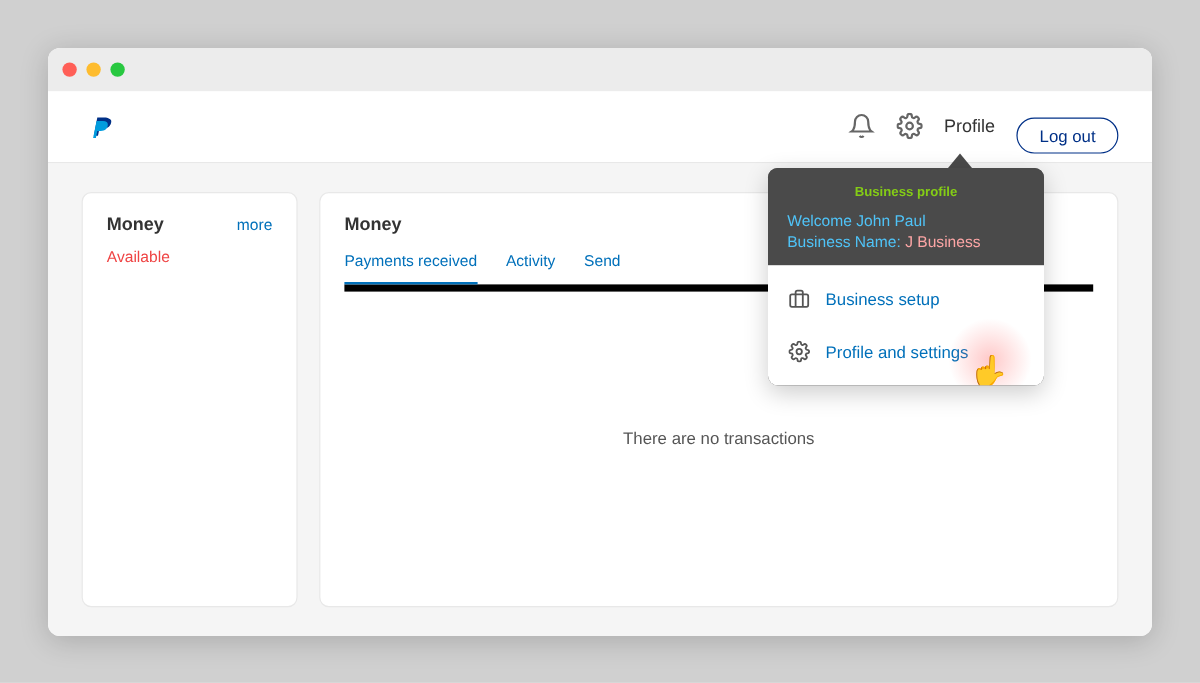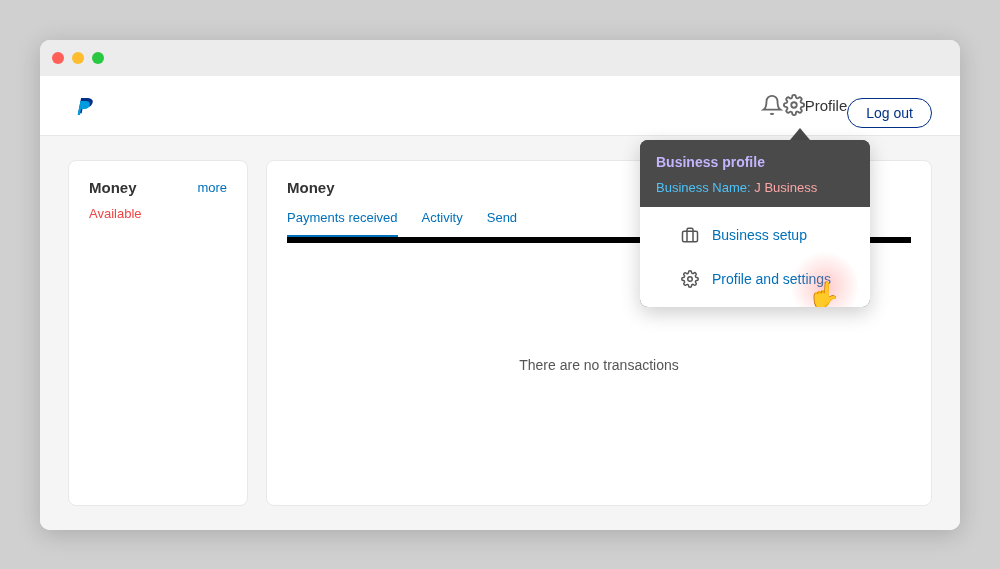--- a/index.html
+++ b/index.html
@@ -72,20 +72,21 @@
     }
 
     .paypal-logo svg {
       width: 28px;
       height: 28px;
     }
 
     .navbar-right {
       display: flex;
       align-items: center;
+      gap: 18px;
     }
 
     .nav-icon {
       color: #666;
       font-size: 20px;
       cursor: pointer;
       display: flex;
       align-items: center;
     }
 
@@ -230,23 +231,24 @@
       box-shadow: 0 6px 20px rgba(0,0,0,0.2);
     }
 
     .dropdown-header {
       background: #4a4a4a;
       padding: 14px 16px 12px;
       color: #fff;
     }
 
     .dropdown-header-title {
-      font-size: 14px;
+      font-size: 11px;
       font-weight: 600;
-      color: #c4b5fd;
+      color: #84cc16;
+      text-align: center;
       margin-bottom: 10px;
     }
 
     .dropdown-welcome {
       font-size: 13px;
       color: #ddd;
       margin-bottom: 3px;
     }
 
     .dropdown-welcome span {
@@ -270,21 +272,20 @@
     }
 
     .dropdown-item {
       display: flex;
       align-items: center;
       gap: 12px;
       padding: 12px 16px;
       cursor: pointer;
       font-size: 14px;
       color: #0070ba;
-      margin-left: 24px;
     }
 
     .dropdown-item-icon {
       width: 20px;
       height: 20px;
       display: flex;
       align-items: center;
       justify-content: center;
       color: #555;
       flex-shrink: 0;
@@ -351,20 +352,24 @@
 
         <span class="profile-label">Profile</span>
         <button class="logout-btn">Log out</button>
       </div>
 
       <div class="dropdown-overlay">
         <div class="dropdown-arrow"></div>
         <div class="dropdown-menu">
           <div class="dropdown-header">
             <div class="dropdown-header-title">Business profile</div>
+            <div class="dropdown-welcome">
+              <span>Welcome</span>
+              <span style="color:#4fc3f7;">John Paul</span>
+            </div>
             <div class="dropdown-business">
               <span>Business Name:</span>
               <span style="color:#fca5a5;">J Business</span>
             </div>
           </div>
 
           <div class="dropdown-items">
 
             <div class="dropdown-item">
               <div class="dropdown-item-icon">

